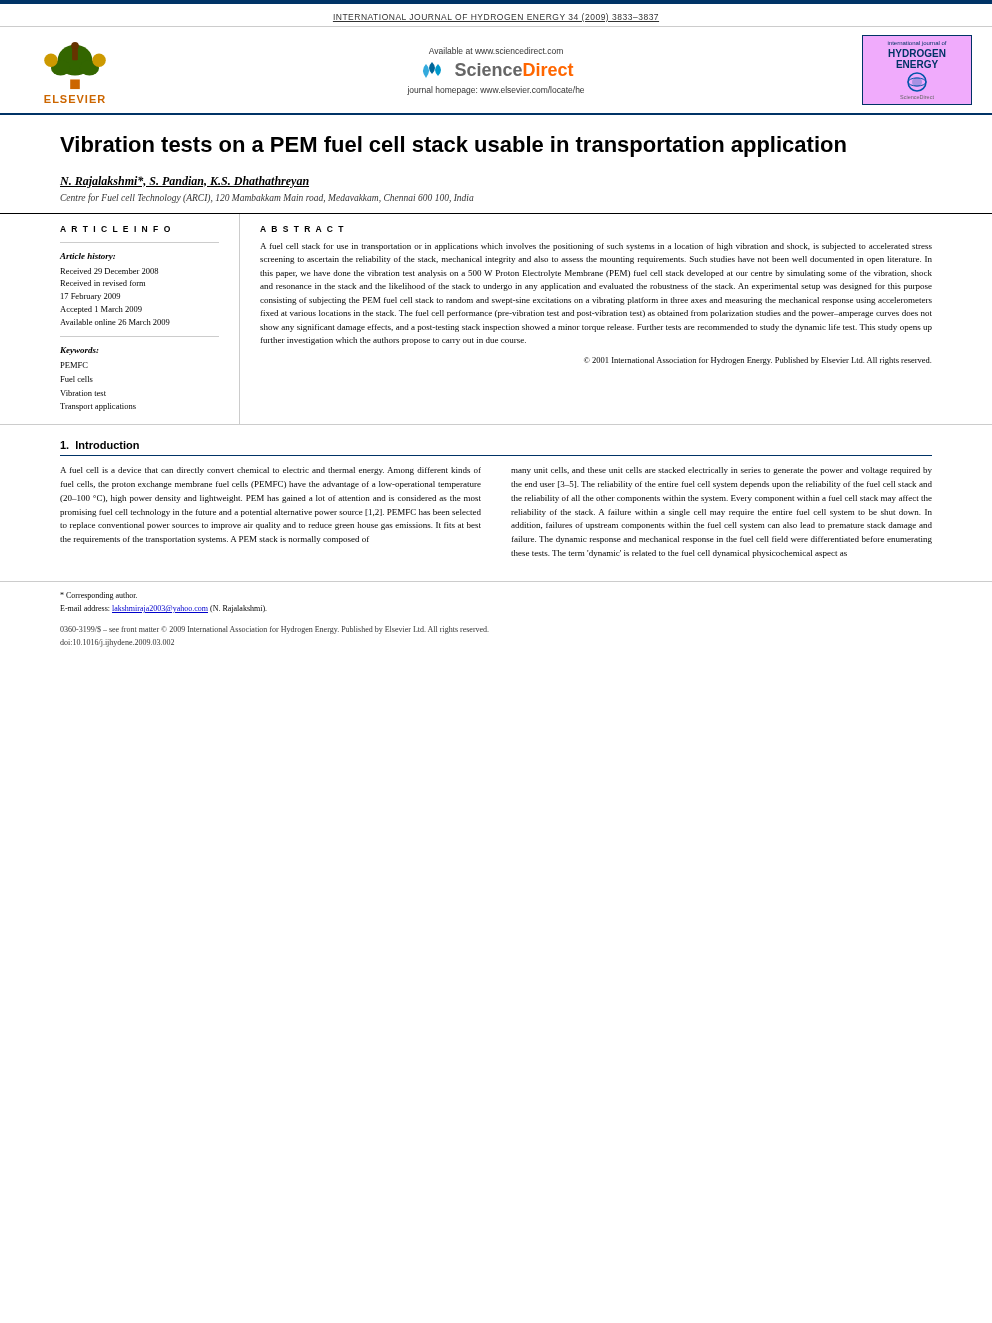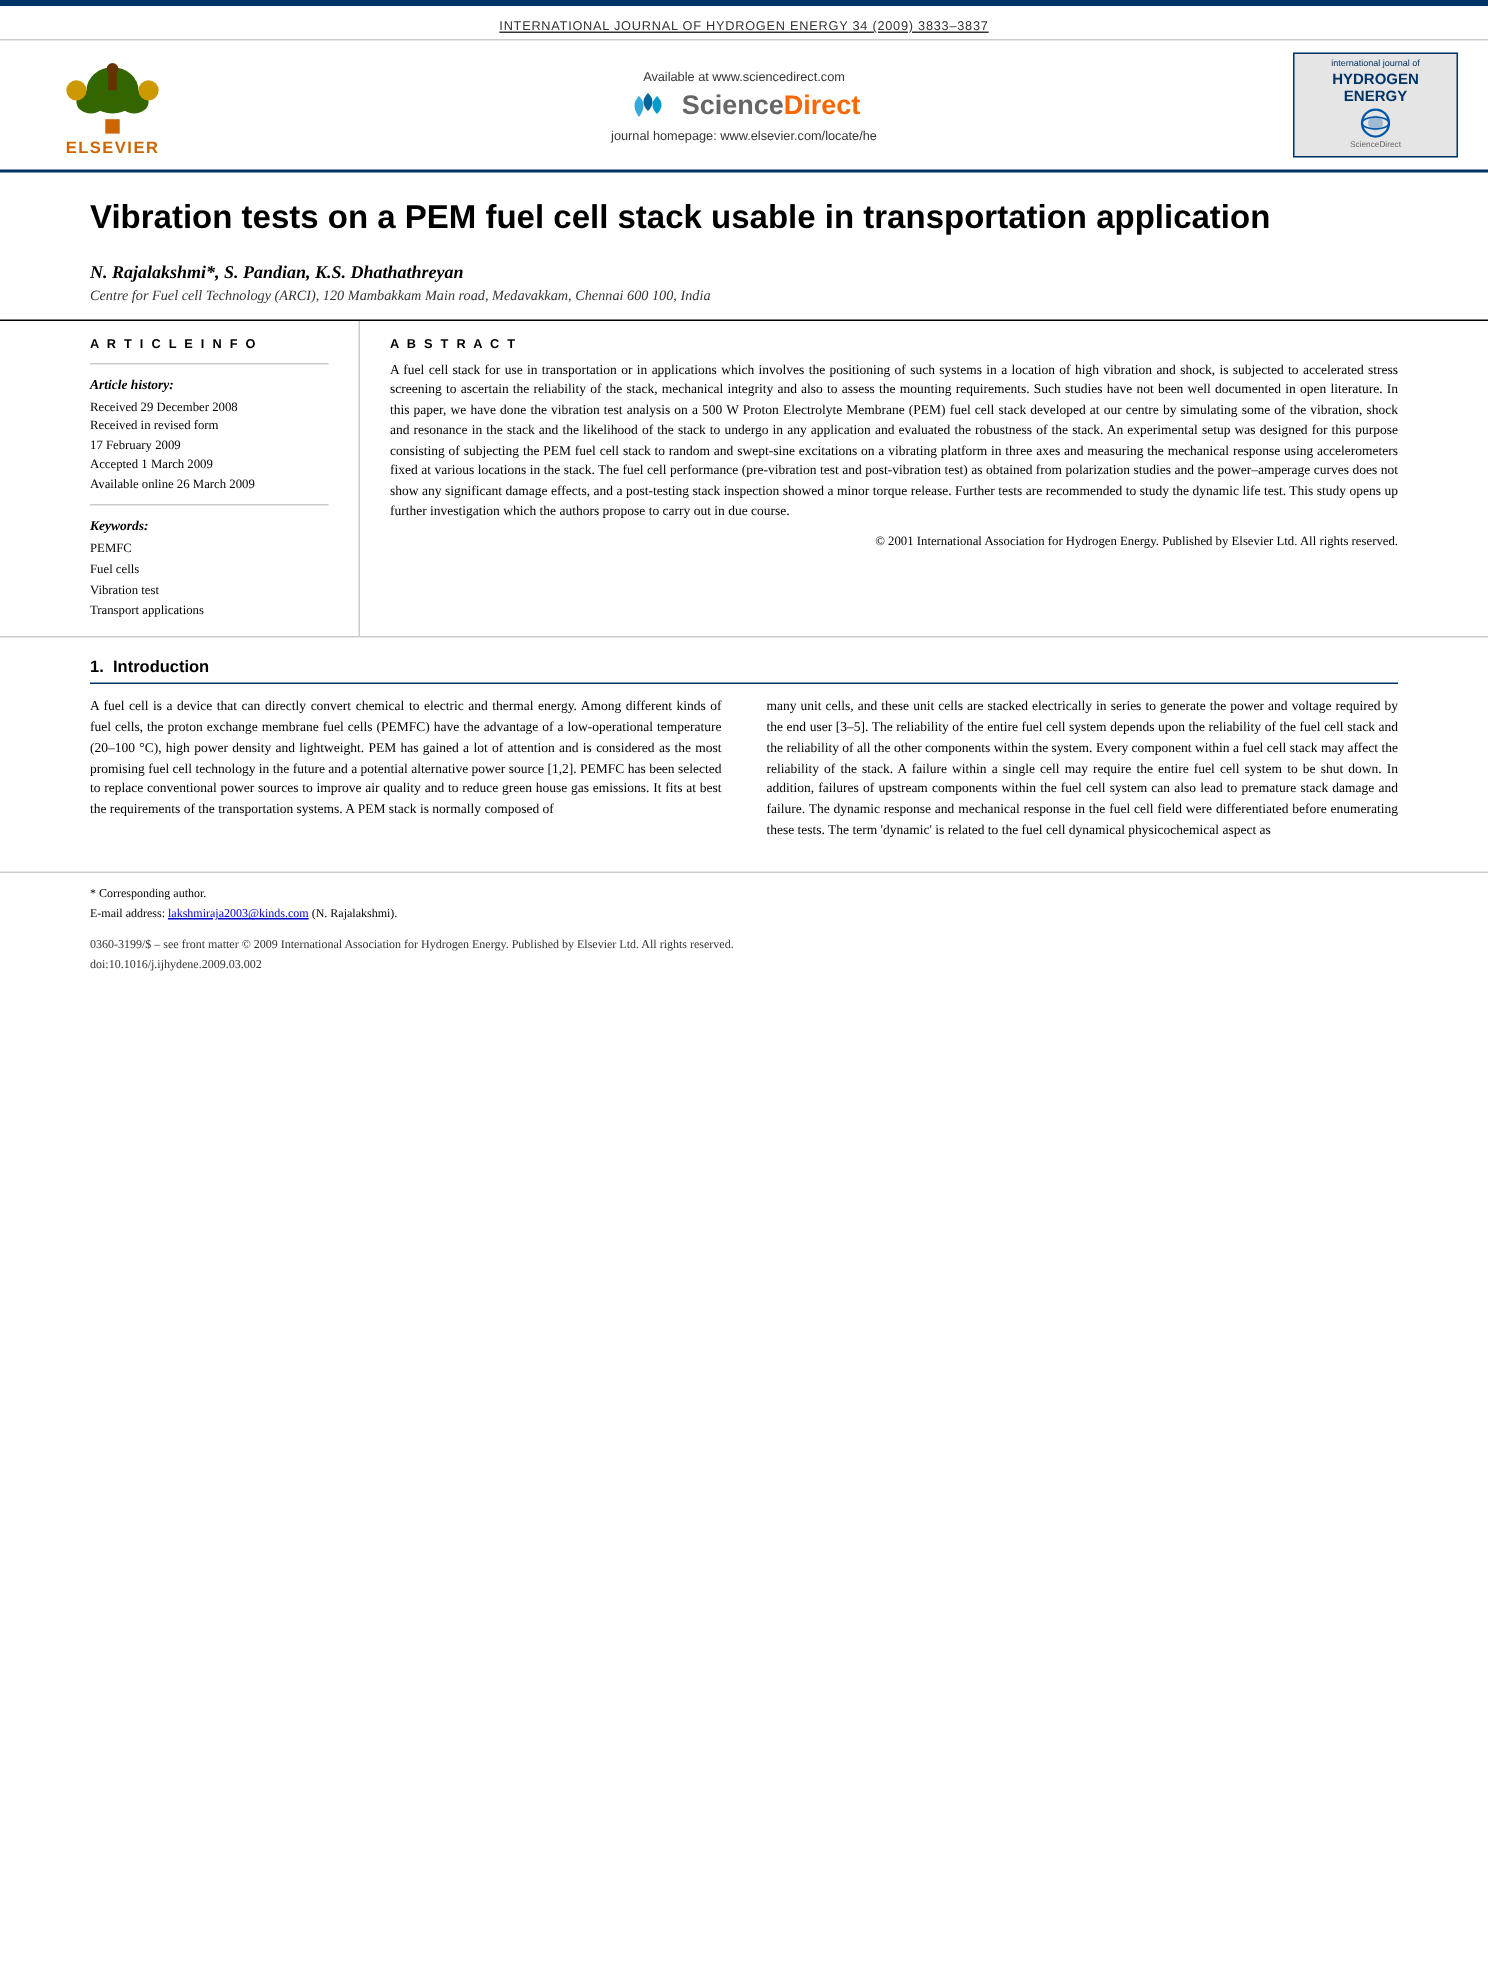--- a/index.html
+++ b/index.html
@@ -103,21 +103,21 @@
     }
 
     .hydrogen-logo-box {
       width: 110px;
       height: 70px;
       border: 1px solid #003366;
       display: flex;
       flex-direction: column;
       align-items: center;
       justify-content: center;
-      background: #e5e5e5;
+      background: #f0abfc;
       font-family: Arial, sans-serif;
     }
 
     .hydrogen-intl {
       font-size: 6px;
       color: #003366;
       text-align: center;
       line-height: 1.2;
     }
 
@@ -142,20 +142,21 @@
       line-height: 1.3;
       color: #000;
       margin-bottom: 14px;
     }
 
     .authors {
       font-size: 12px;
       font-style: italic;
       font-weight: bold;
       margin-bottom: 4px;
+      text-decoration: underline;
     }
 
     .affiliation {
       font-size: 9.5px;
       font-style: italic;
       color: #333;
     }
 
     
     .two-col {
@@ -394,21 +395,21 @@
     </div>
 
   </div>
 
   <div class="footnote-area">
     <div class="footnote-line">
       <span>* Corresponding author.</span>
     </div>
     <div class="footnote-line">
       <span>E-mail address:</span>
-      <span class="email-link">lakshmiraja2003@kinds.com</span>
+      <span class="email-link">lakshmiraja2003@yahoo.com</span>
       <span>(N. Rajalakshmi).</span>
     </div>
   </div>
 
   <div class="footer-info">
     <div class="footnote-line">0360-3199/$ – see front matter © 2009 International Association for Hydrogen Energy. Published by Elsevier Ltd. All rights reserved.</div>
     <div class="footnote-line">doi:10.1016/j.ijhydene.2009.03.002</div>
   </div>
 
 </div>

